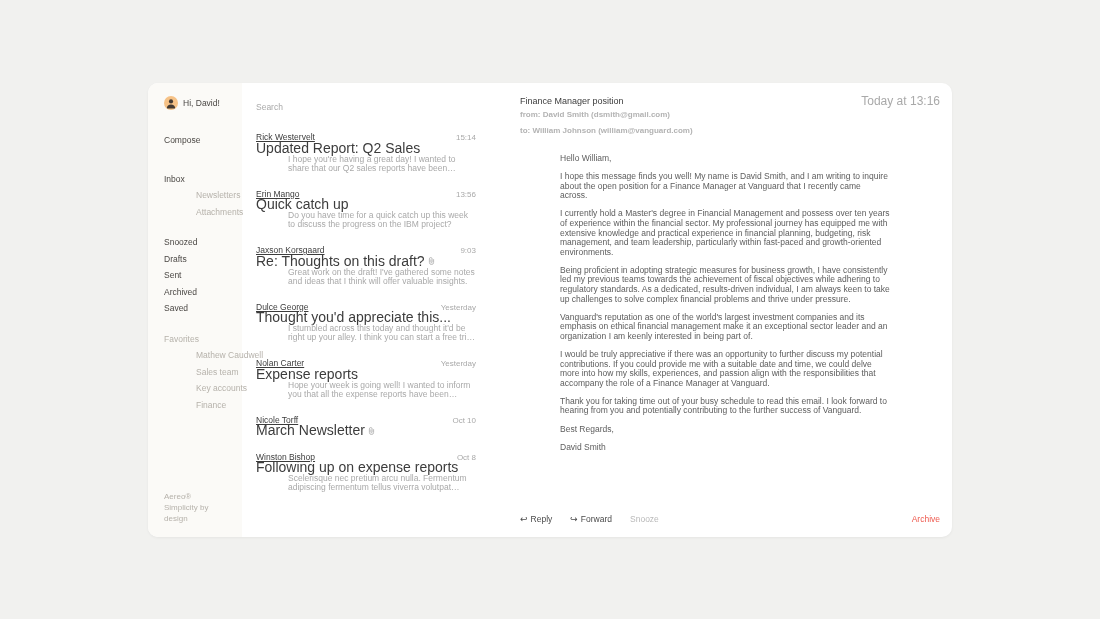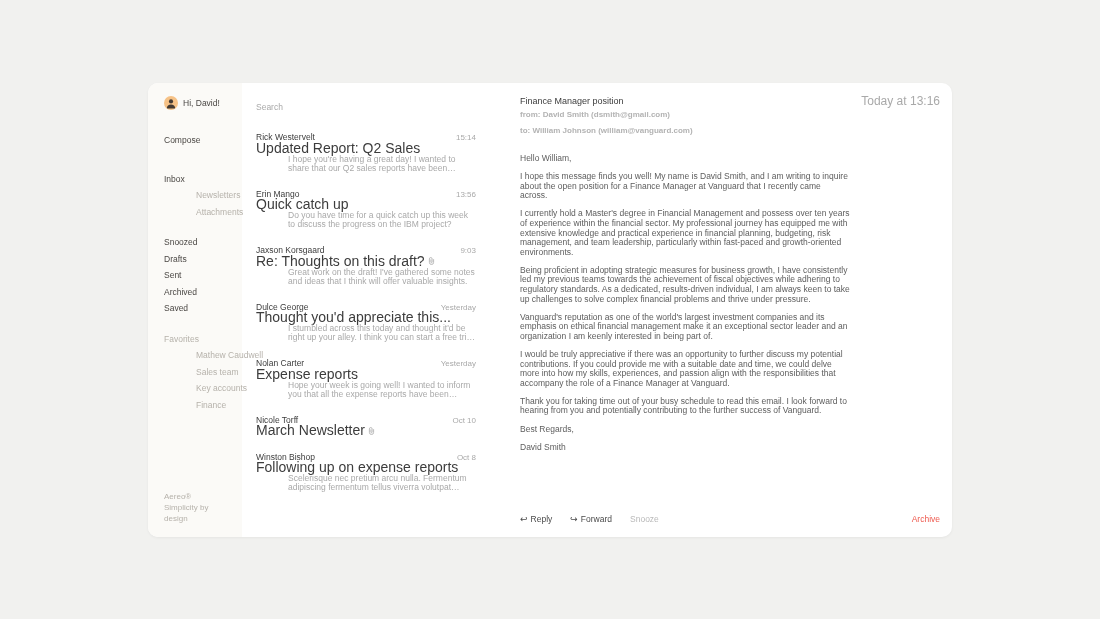--- a/index.html
+++ b/index.html
@@ -46,40 +46,40 @@
     padding:13px 0 13px 14px;
   }
   .search-input{
     border:none;outline:none;background:transparent;
     font-family:inherit;font-size:8.5px;color:#555;
     padding:0;margin:0 0 21px;width:200px;
   }
   .search-input::placeholder{color:#a9a9a9;}
   .email-item{margin-bottom:17px;cursor:pointer;}
   .email-head{display:flex;justify-content:space-between;align-items:baseline;}
-  .sender{font-size:8.5px;color:#3c3c3c;line-height:9.5px;}
+  .sender{font-size:8.5px;color:#3c3c3c;line-height:9.5px;text-decoration:underline;}
   .time{font-size:8px;color:#a9a9a9;line-height:9.5px;}
   .subject{font-size:14px;color:#3c3c3c;line-height:9.5px;margin-top:1px;display:flex;align-items:center;gap:3px;}
   .clip{display:inline-flex;color:#b3b3b3;}
   .preview{
     font-size:8.5px;color:#a9a9a9;line-height:9px;margin-top:1.5px;
     display:-webkit-box;-webkit-line-clamp:2;-webkit-box-orient:vertical;
     overflow:hidden;max-width:220px;margin-left:32px;
   }
   
   .reader{
     flex:1;box-sizing:border-box;
     padding:13px 12px 13px 44px;
     display:flex;flex-direction:column;
   }
   .reader-head{display:flex;justify-content:space-between;align-items:flex-start;}
   .subject-line{font-size:9px;color:#3c3c3c;line-height:10px;}
   .reader-date{font-size:12px;color:#a9a9a9;line-height:10px;}
   .meta{font-size:8px;color:#b3b3b3;line-height:12px;margin-top:3px;font-weight:bold;}
-  .body{margin-top:17px;}
+  .body{margin-top:17px;margin-left:40px;}
   .body p{
     font-size:8.5px;color:#5d5d5d;line-height:9.6px;
     margin:0 0 8.5px;max-width:330px;
   }
   .toolbar{
     margin-top:auto;display:flex;align-items:center;gap:18px;
     font-size:8.5px;
   }
   .tool{display:flex;align-items:center;gap:3px;color:#4a4a4a;cursor:pointer;}
   .tool .arrow{font-size:9px;line-height:9px;color:#4a4a4a;}

